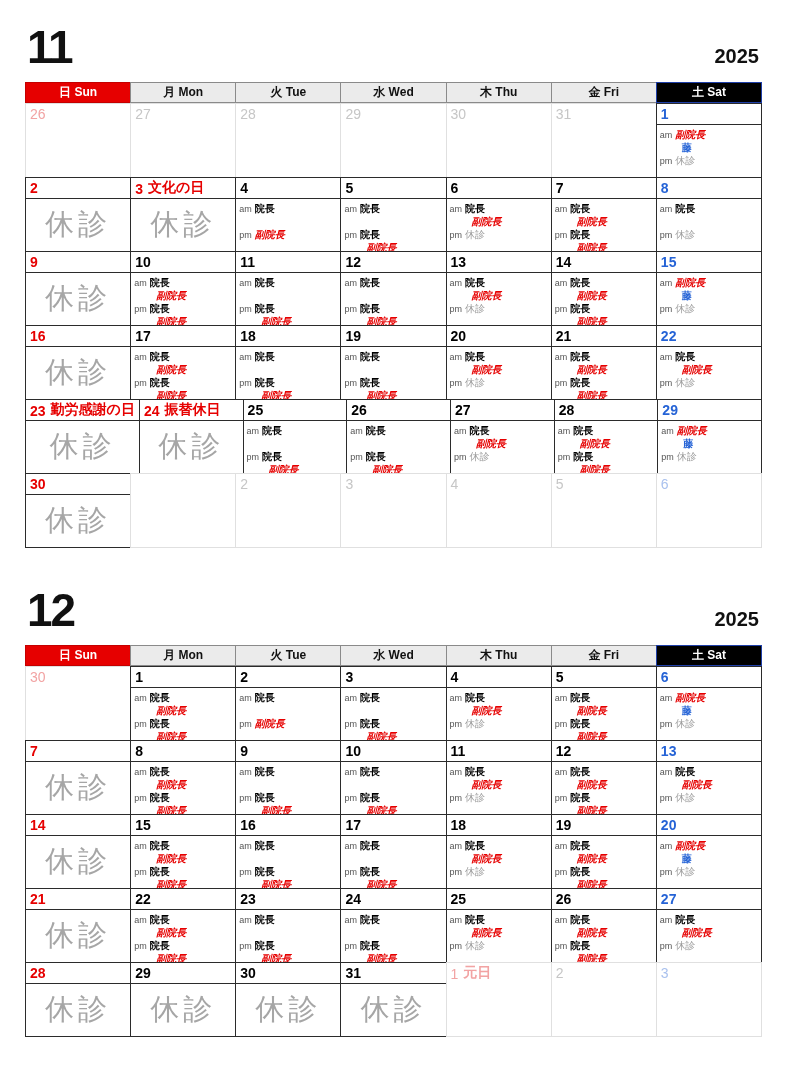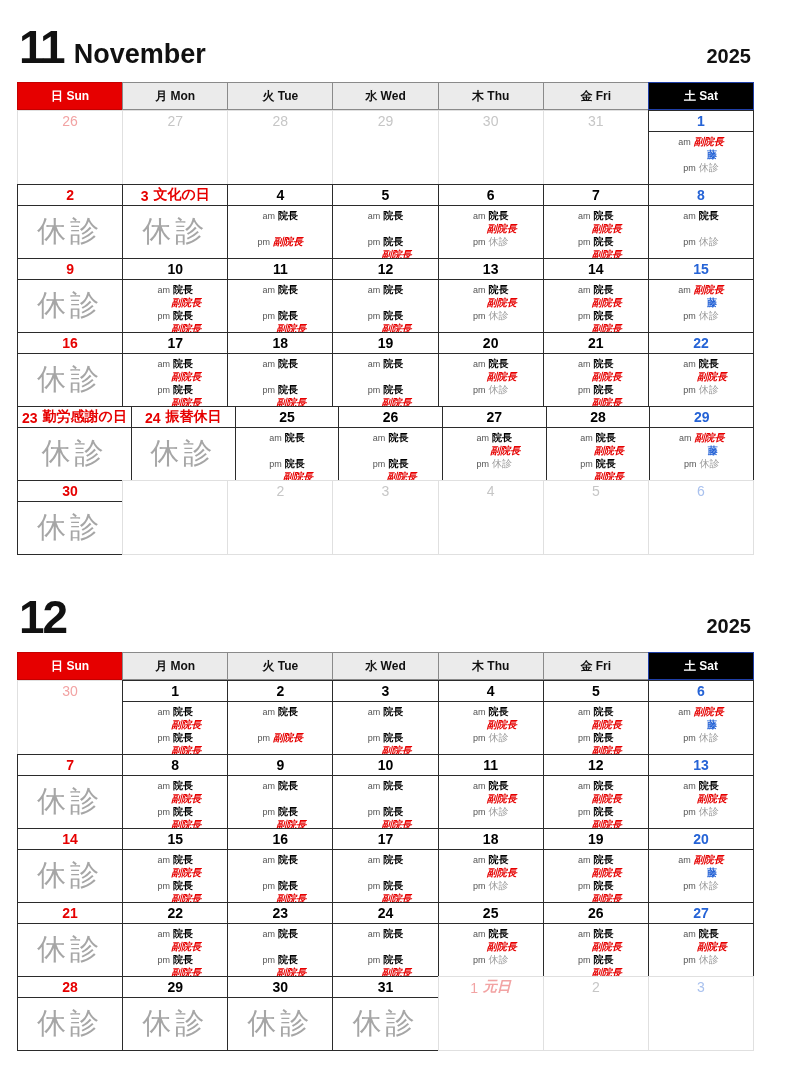--- a/index.html
+++ b/index.html
@@ -1,48 +1,48 @@
 <!DOCTYPE html>
 <html><head>
 <meta charset="utf-8">
 <style>
   html,body{margin:0;padding:0;}
   body{width:800px;height:1083px;background:#ffffff;font-family:"Liberation Sans",sans-serif;overflow:hidden;}
   .page{width:800px;height:1083px;}
-  .month{margin-left:17px;width:736px;text-align:center;}
+  .month{margin-left:25px;width:736px;}
   .month-title{display:flex;align-items:baseline;padding:24px 2px 12px 2px;}
   .mnum{font-size:46px;font-weight:bold;letter-spacing:-2px;line-height:46px;color:#111;}
   .mname{font-size:27px;font-weight:bold;margin-left:10px;color:#111;}
   .myear{margin-left:auto;font-size:20px;font-weight:bold;color:#111;}
   .month--second{margin-top:16px;}
 
   .grid{width:736px;}
   .row{display:flex;}
-  .hcell{box-sizing:border-box;flex:1;height:28px;margin-right:-1px;border:1px solid #8a8a8a;
+  .hcell{box-sizing:border-box;flex:1;height:21px;margin-right:-1px;border:1px solid #8a8a8a;
          background:#ebebeb;color:#111;font-size:12px;font-weight:bold;
          display:flex;align-items:center;justify-content:center;}
   .hcell.sun{background:#e60000;border-color:#c40000;color:#fff;}
   .hcell.sat{background:#000000;border-color:#1f3fa8;color:#fff;}
 
   .cell{box-sizing:border-box;flex:1;height:75px;margin-right:-1px;margin-bottom:-1px;
         display:flex;flex-direction:column;background:#fff;}
   .cell.in{border:1px solid #2b2b2b;}
   .cell.out{border:1px solid #e0e0e0;}
 
   .daynum{height:19px;padding:1px 4px 0 4px;white-space:nowrap;}
   .cell.in .daynum{border-bottom:1px solid #2b2b2b;}
   .num{display:inline-block;font-size:14px;font-weight:bold;line-height:17px;color:#000;}
   .cell.out .num{font-weight:normal;}
   .num.red{color:#e60000;}
   .num.blue{color:#2563d6;}
   .num.pale-red{color:#f2a3a3;}
   .num.pale-gray{color:#c6c6c6;}
   .num.pale-blue{color:#a9c1ee;}
   .holiday{display:inline-block;font-size:14px;font-weight:bold;color:#e60000;margin-left:5px;vertical-align:2px;}
-  .holiday.pale{color:#f2a3a3;font-style:italic;}
+  .holiday.pale{color:#f2a3a3;}
 
   .content{flex:1;padding:3px 3px 1px 3px;overflow:hidden;}
   .line{height:13px;line-height:13px;font-size:10px;white-space:nowrap;}
   .line.ind{padding-left:22px;}
   .seg{display:inline-block;}
   .seg.lbl{color:#555;font-size:9px;font-weight:normal;margin-right:3px;}
   .seg.blk{color:#000;font-weight:bold;}
   .seg.red{color:#e60000;font-weight:bold;font-style:italic;}
   .seg.blue{color:#2563d6;font-weight:bold;}
   .seg.gry{color:#999;font-weight:normal;}
@@ -51,21 +51,20 @@
           font-size:29px;color:#a6a6a6;letter-spacing:4px;padding-bottom:3px;box-sizing:border-box;}
 </style>
 </head>
 <body>
 
 <div class="page">
 
   <section class="month">
     <div class="month-title">
       <span class="mnum">11</span>
-      <span class="mname">November</span>
       <span class="myear">2025</span>
     </div>
     <div class="grid">
         <div class="row hdr">
           <div class="hcell sun">日 Sun</div>
           <div class="hcell">月 Mon</div>
           <div class="hcell">火 Tue</div>
           <div class="hcell">水 Wed</div>
           <div class="hcell">木 Thu</div>
           <div class="hcell">金 Fri</div>

